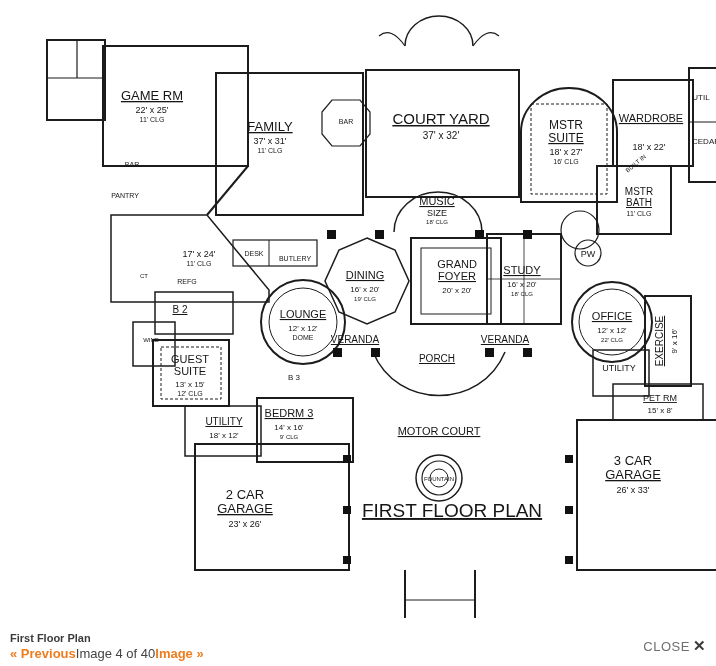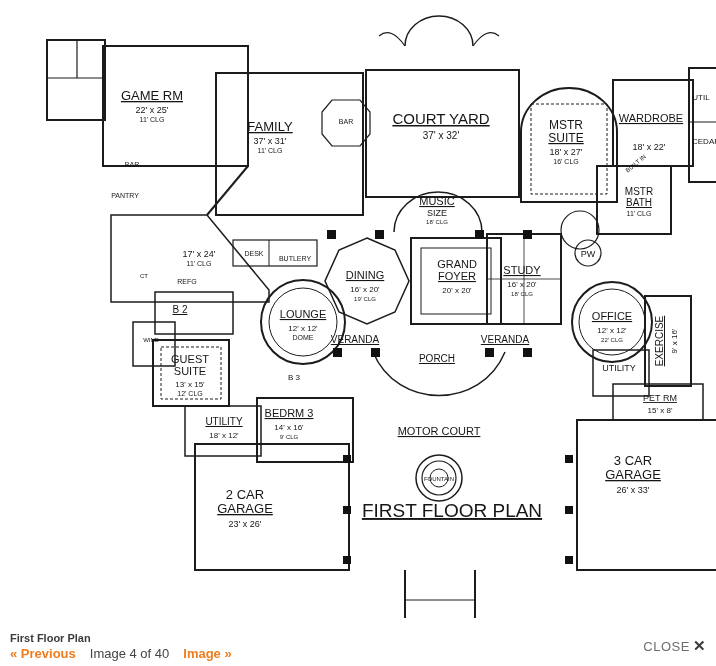--- a/index.html
+++ b/index.html
@@ -13,21 +13,21 @@
   svg text { fill:#161616; }
   .footer {
     position:absolute; left:0; top:626px; width:716px; height:40px;
     display:flex; justify-content:space-between; align-items:center;
     padding:0 10px; background:#fff;
   }
   .footer-left { display:flex; flex-direction:column; gap:2px; }
   .caption { font-size:11px; font-weight:bold; color:var(--ink); }
   .navrow { font-size:13px; display:flex; align-items:baseline; }
   .navlink { color:var(--accent); font-weight:bold; text-decoration:none; cursor:pointer; }
-  .pos { color:#444; margin:0 14px; }
+  .pos { color:#444; margin:0 0; }
   .close-btn {
     display:flex; align-items:center; gap:3px; cursor:pointer;
     color:var(--close); font-size:13px; letter-spacing:0.5px;
   }
   .close-btn .x { color:#3a3a3a; font-size:15px; font-weight:bold; }
 </style>
 </head>
 <body>
 
 <div class="plan-wrap">

